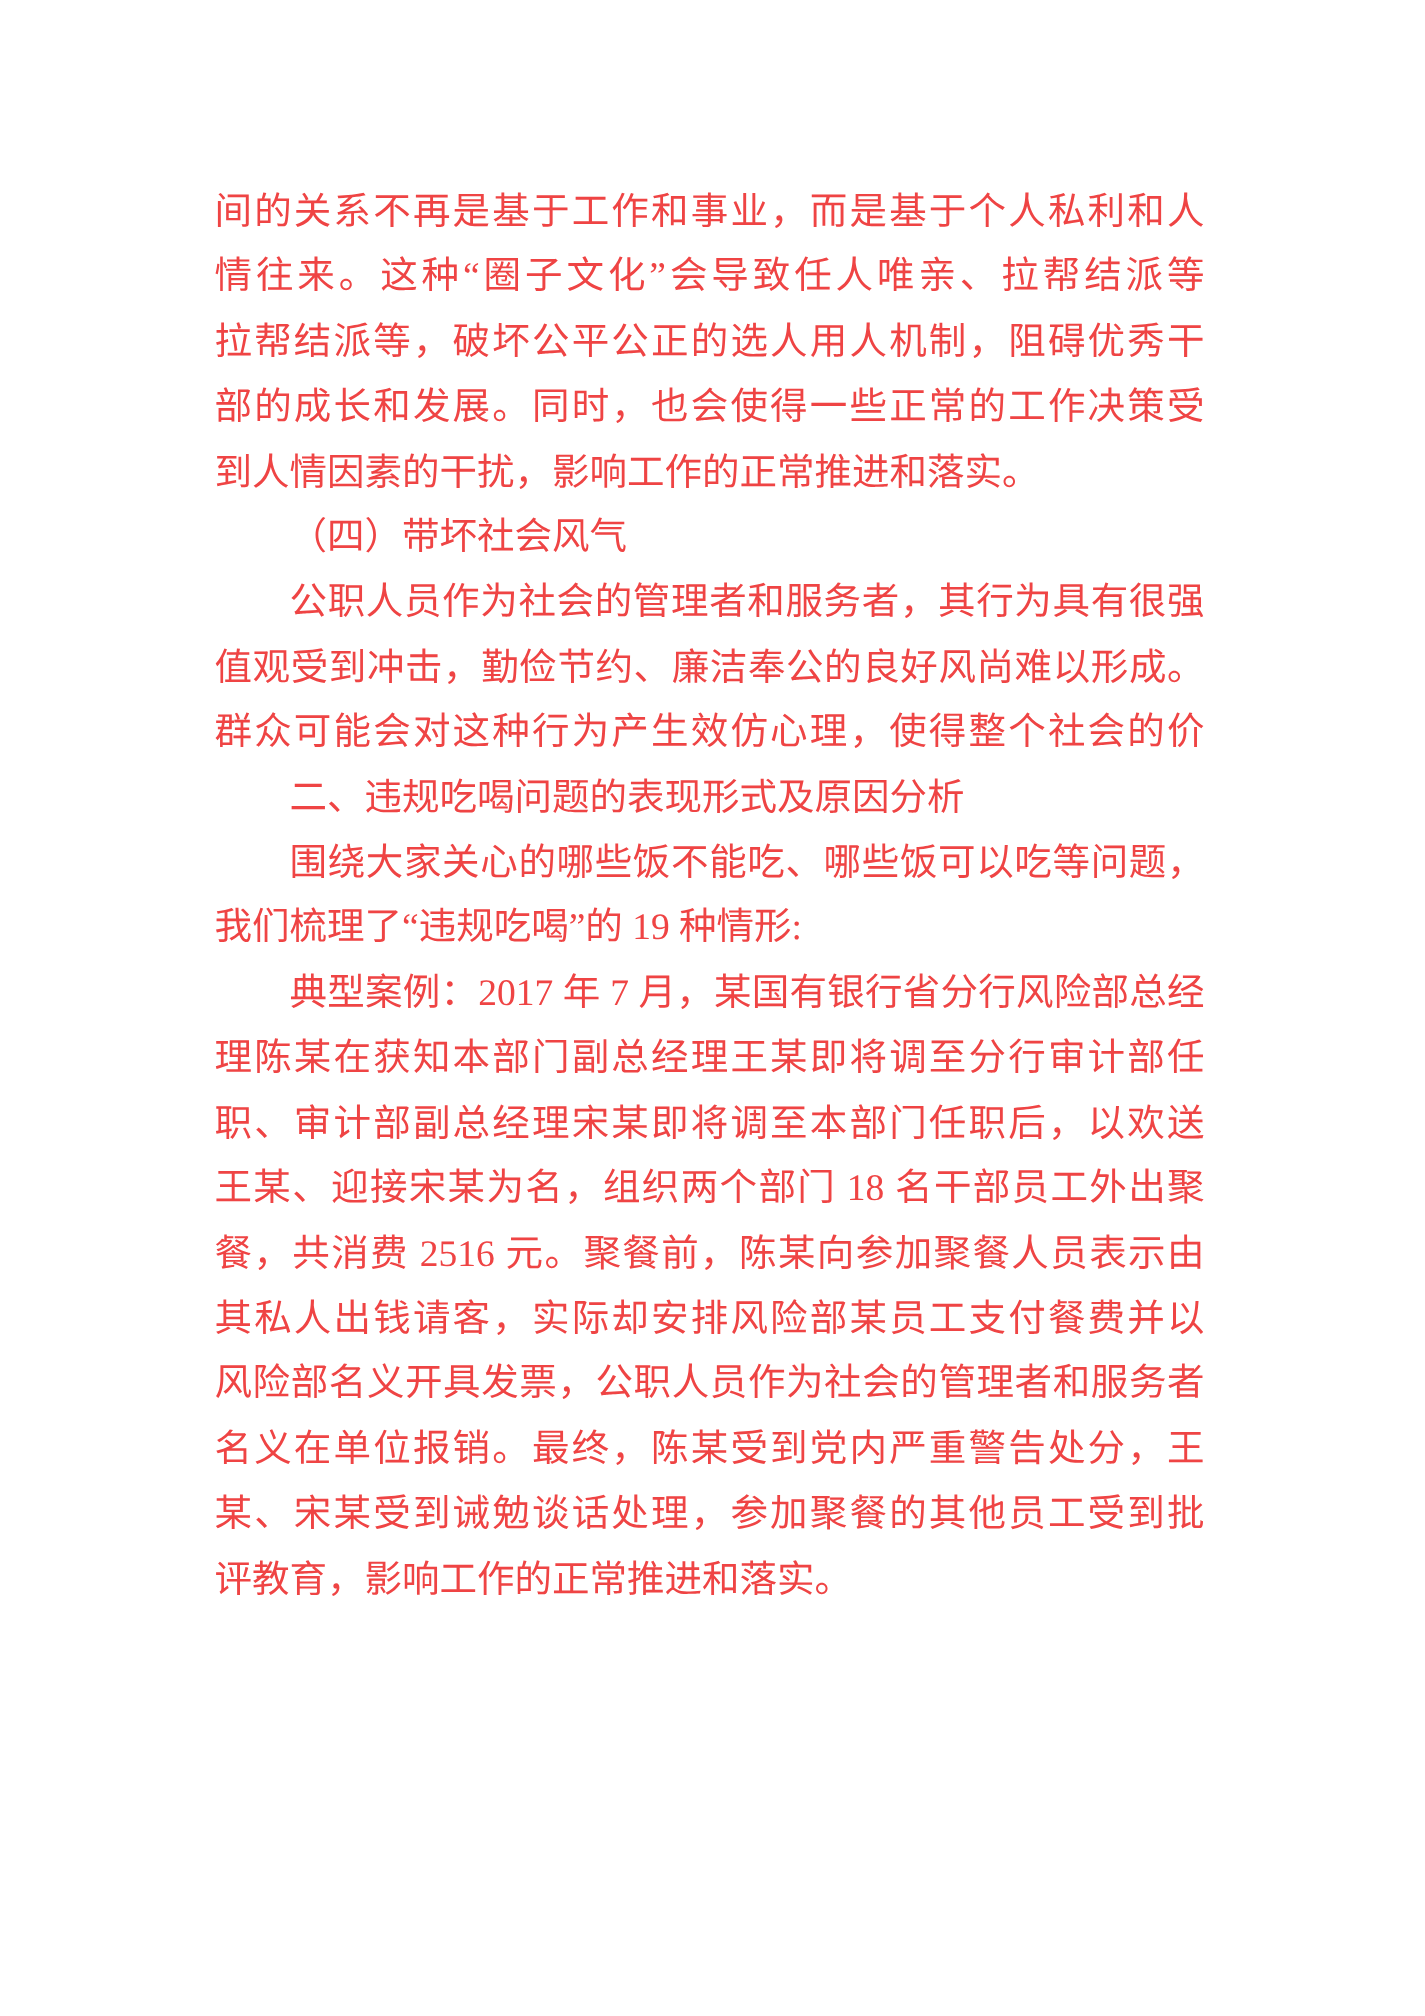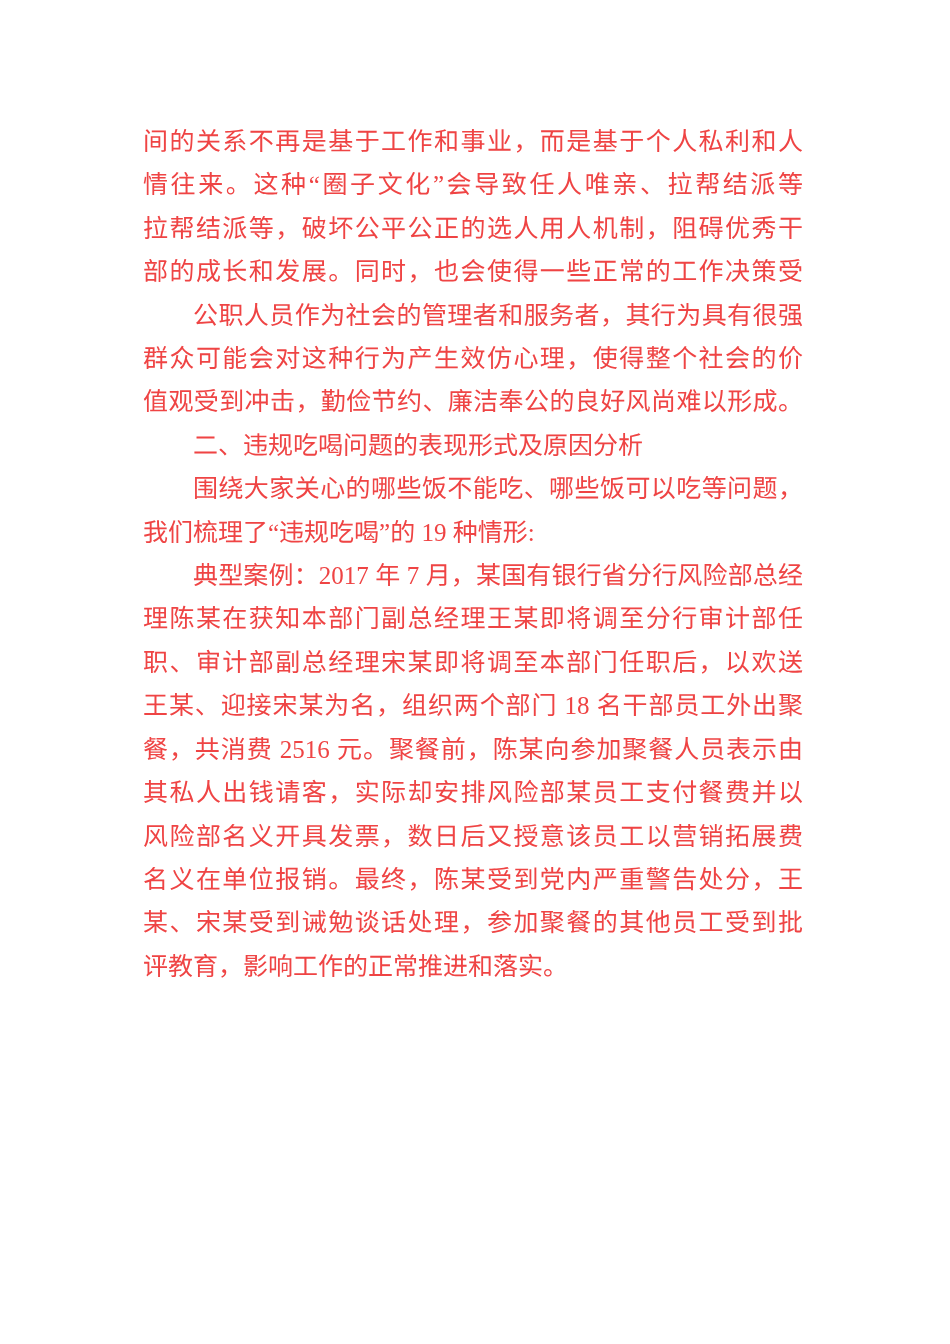--- a/index.html
+++ b/index.html
@@ -40,30 +40,32 @@
 </style>
 </head>
 <body>
 
 <div class="page">
   <div class="text-block">
       <div class="line fill">间的关系不再是基于工作和事业，而是基于个人私利和人</div>
       <div class="line fill">情往来。这种“圈子文化”会导致任人唯亲、拉帮结派等</div>
       <div class="line fill">拉帮结派等，破坏公平公正的选人用人机制，阻碍优秀干</div>
       <div class="line fill">部的成长和发展。同时，也会使得一些正常的工作决策受</div>
+      <div class="line">到人情因素的干扰，影响工作的正常推进和落实。</div>
+      <div class="line indent">（四）带坏社会风气</div>
       <div class="line fill indent">公职人员作为社会的管理者和服务者，其行为具有很强</div>
+      <div class="line fill">值观受到冲击，勤俭节约、廉洁奉公的良好风尚难以形成。</div>
       <div class="line fill">群众可能会对这种行为产生效仿心理，使得整个社会的价</div>
-      <div class="line fill">值观受到冲击，勤俭节约、廉洁奉公的良好风尚难以形成。</div>
       <div class="line indent">二、违规吃喝问题的表现形式及原因分析</div>
       <div class="line fill indent">围绕大家关心的哪些饭不能吃、哪些饭可以吃等问题，</div>
       <div class="line">我们梳理了“违规吃喝”的 19 种情形:</div>
       <div class="line fill indent">典型案例：2017 年 7 月，某国有银行省分行风险部总经</div>
       <div class="line fill">理陈某在获知本部门副总经理王某即将调至分行审计部任</div>
       <div class="line fill">职、审计部副总经理宋某即将调至本部门任职后，以欢送</div>
       <div class="line fill">王某、迎接宋某为名，组织两个部门 18 名干部员工外出聚</div>
       <div class="line fill">餐，共消费 2516 元。聚餐前，陈某向参加聚餐人员表示由</div>
       <div class="line fill">其私人出钱请客，实际却安排风险部某员工支付餐费并以</div>
-      <div class="line fill">风险部名义开具发票，数日后又授意该员工以营销拓展费</div>
+      <div class="line fill">风险部名义开具发票，公职人员作为社会的管理者和服务者</div>
       <div class="line fill">名义在单位报销。最终，陈某受到党内严重警告处分，王</div>
       <div class="line fill">某、宋某受到诫勉谈话处理，参加聚餐的其他员工受到批</div>
       <div class="line">评教育，影响工作的正常推进和落实。</div>
     </div>
 </div>
 
 </body></html>

